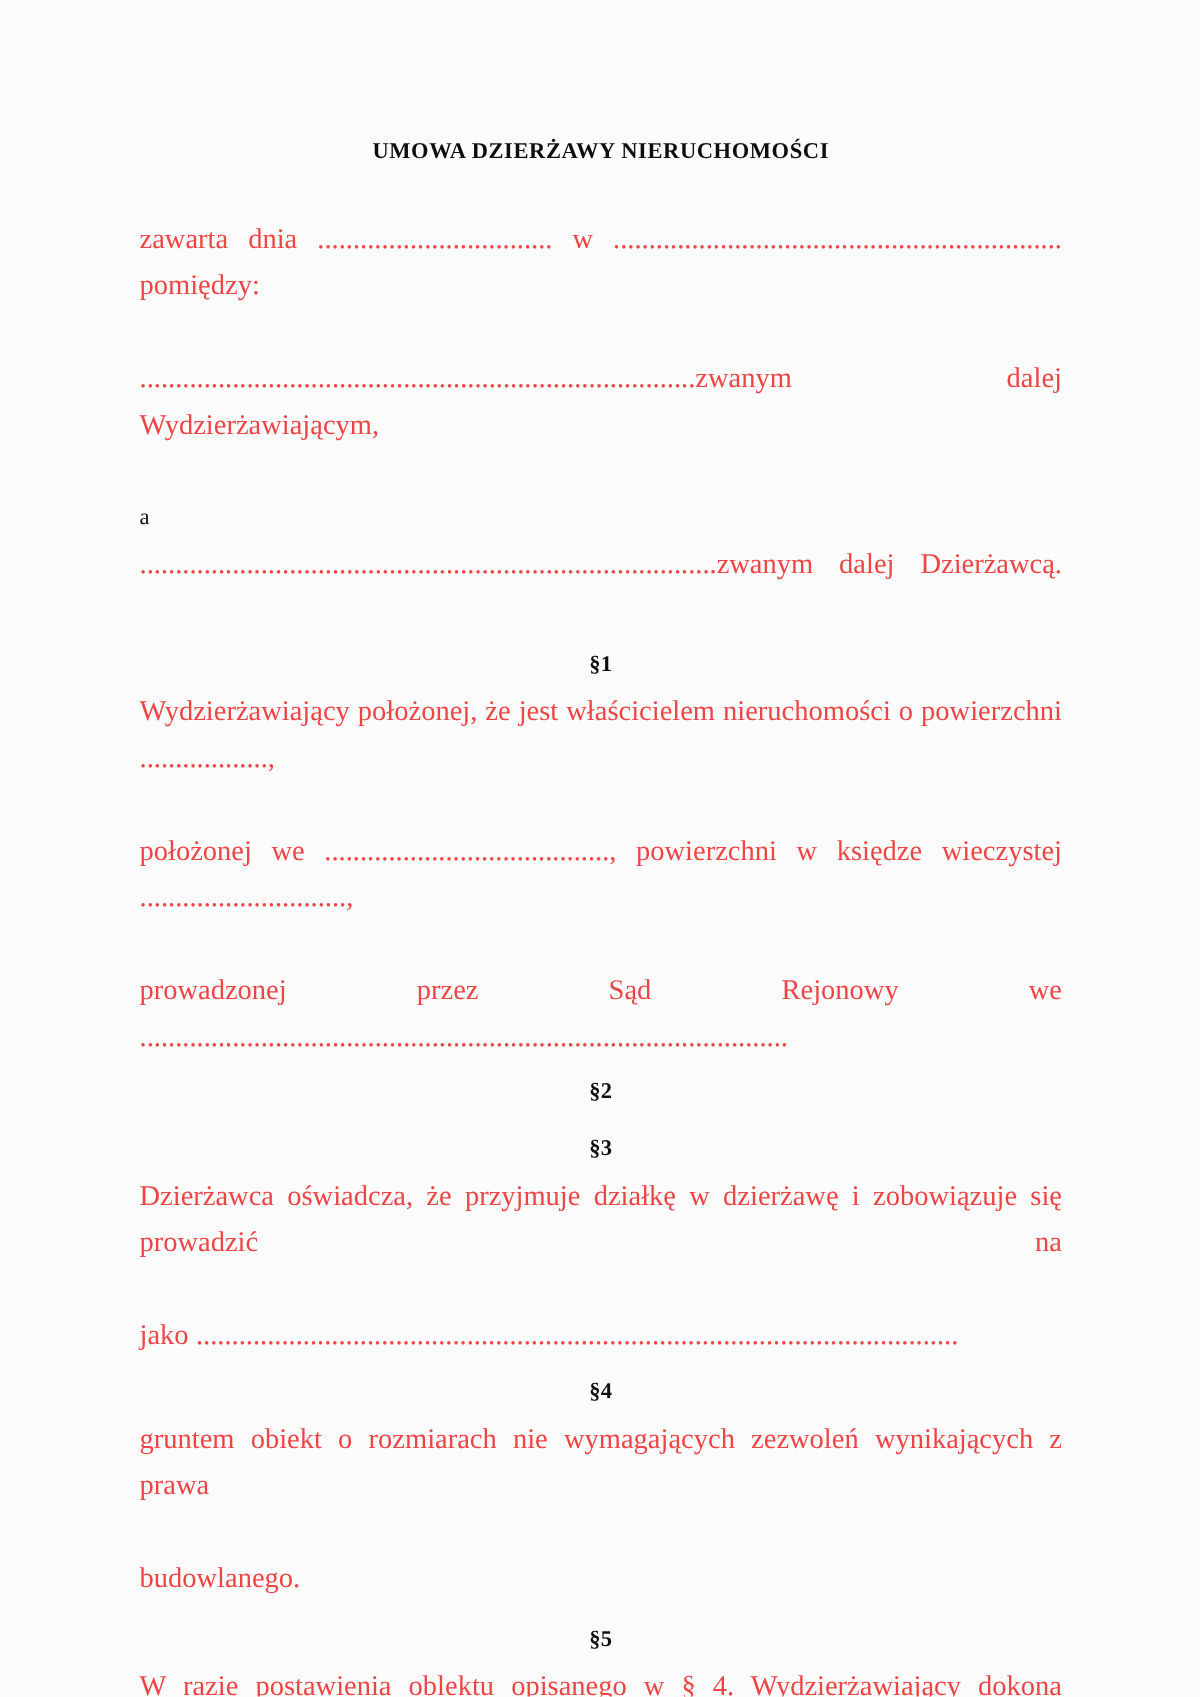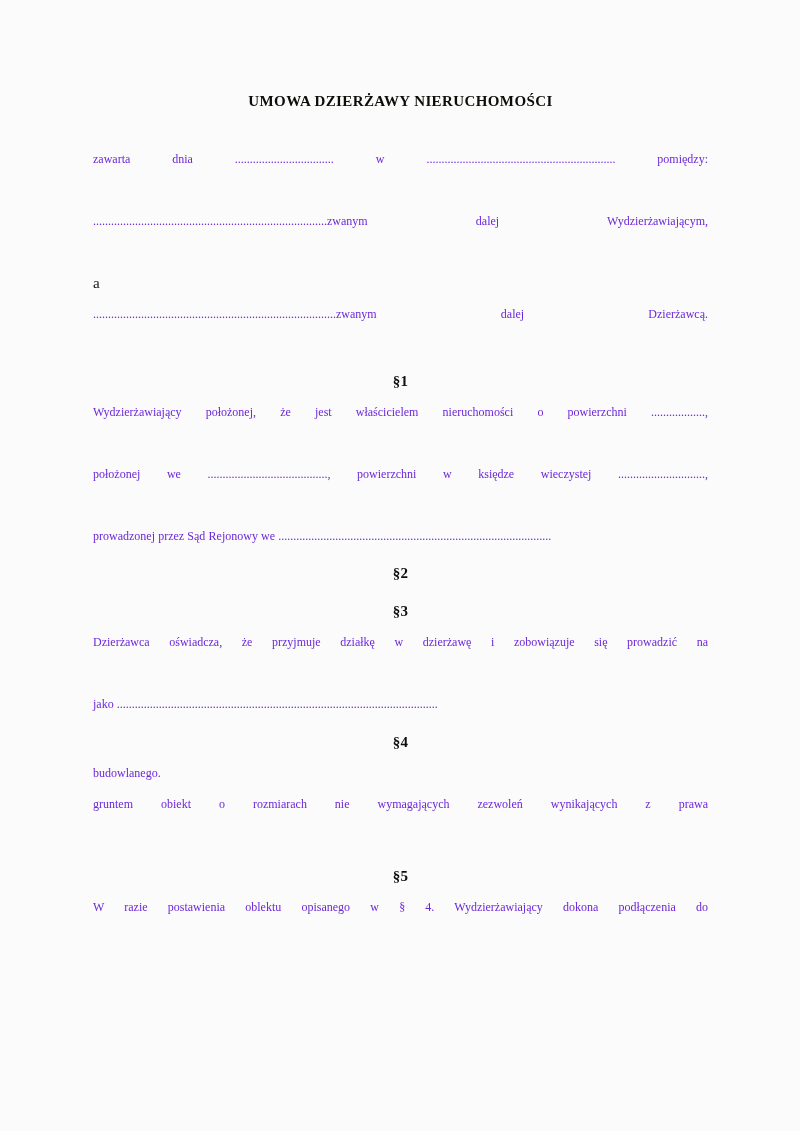--- a/index.html
+++ b/index.html
@@ -47,23 +47,23 @@
   }
 
   .intro {
     margin-top: 33px;
   }
 
   .para {
     margin: 0;
     text-align: justify;
     text-justify: inter-word;
-    font-size: 12px;
+    font-size: 19px;
     line-height: 31px;
-    color: #6d28d9;
+    color: #ef4444;
     word-spacing: 0.2px;
   }
 
   
   .para.stretch::after {
     content: "";
     display: inline-block;
     width: 100%;
   }
 
@@ -128,22 +128,22 @@
       <p class="sec-head">§3</p>
       <div class="sec-body">
         <p class="para stretch">Dzierżawca oświadcza, że  przyjmuje działkę w dzierżawę i zobowiązuje się prowadzić na</p>
         <p class="para">jako ...........................................................................................................</p>
       </div>
     </div>
 
     <div class="block block-4">
       <p class="sec-head">§4</p>
       <div class="sec-body">
+        <p class="para stretch">gruntem obiekt o rozmiarach nie wymagających zezwoleń wynikających z prawa</p>
         <p class="para">budowlanego.</p>
-        <p class="para stretch">gruntem obiekt o rozmiarach nie wymagających zezwoleń wynikających z prawa</p>
       </div>
     </div>
 
     <div class="block block-5">
       <p class="sec-head">§5</p>
       <div class="sec-body">
         <p class="para stretch">W razie postawienia oblektu  opisanego w § 4. Wydzierżawiający dokona podłączenia do</p>
 
       </div>
     </div>

